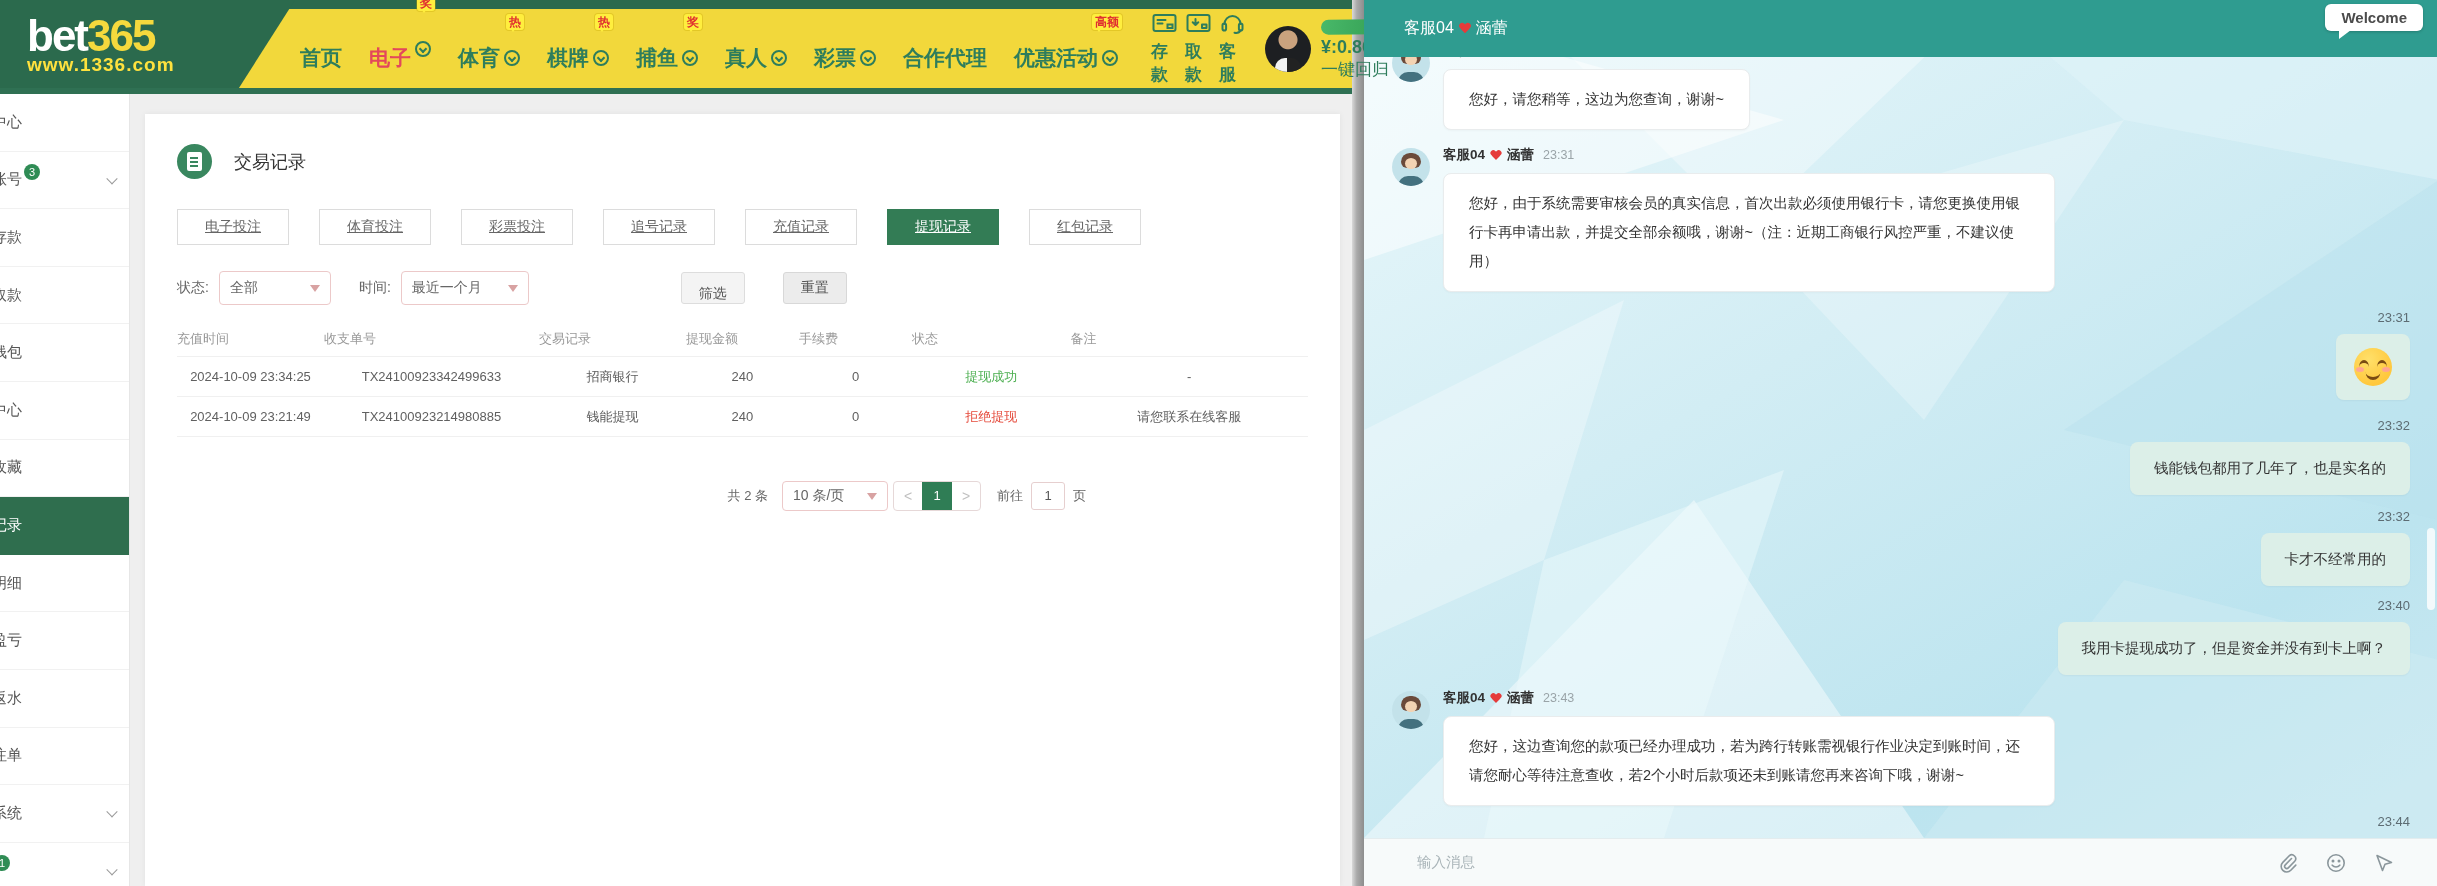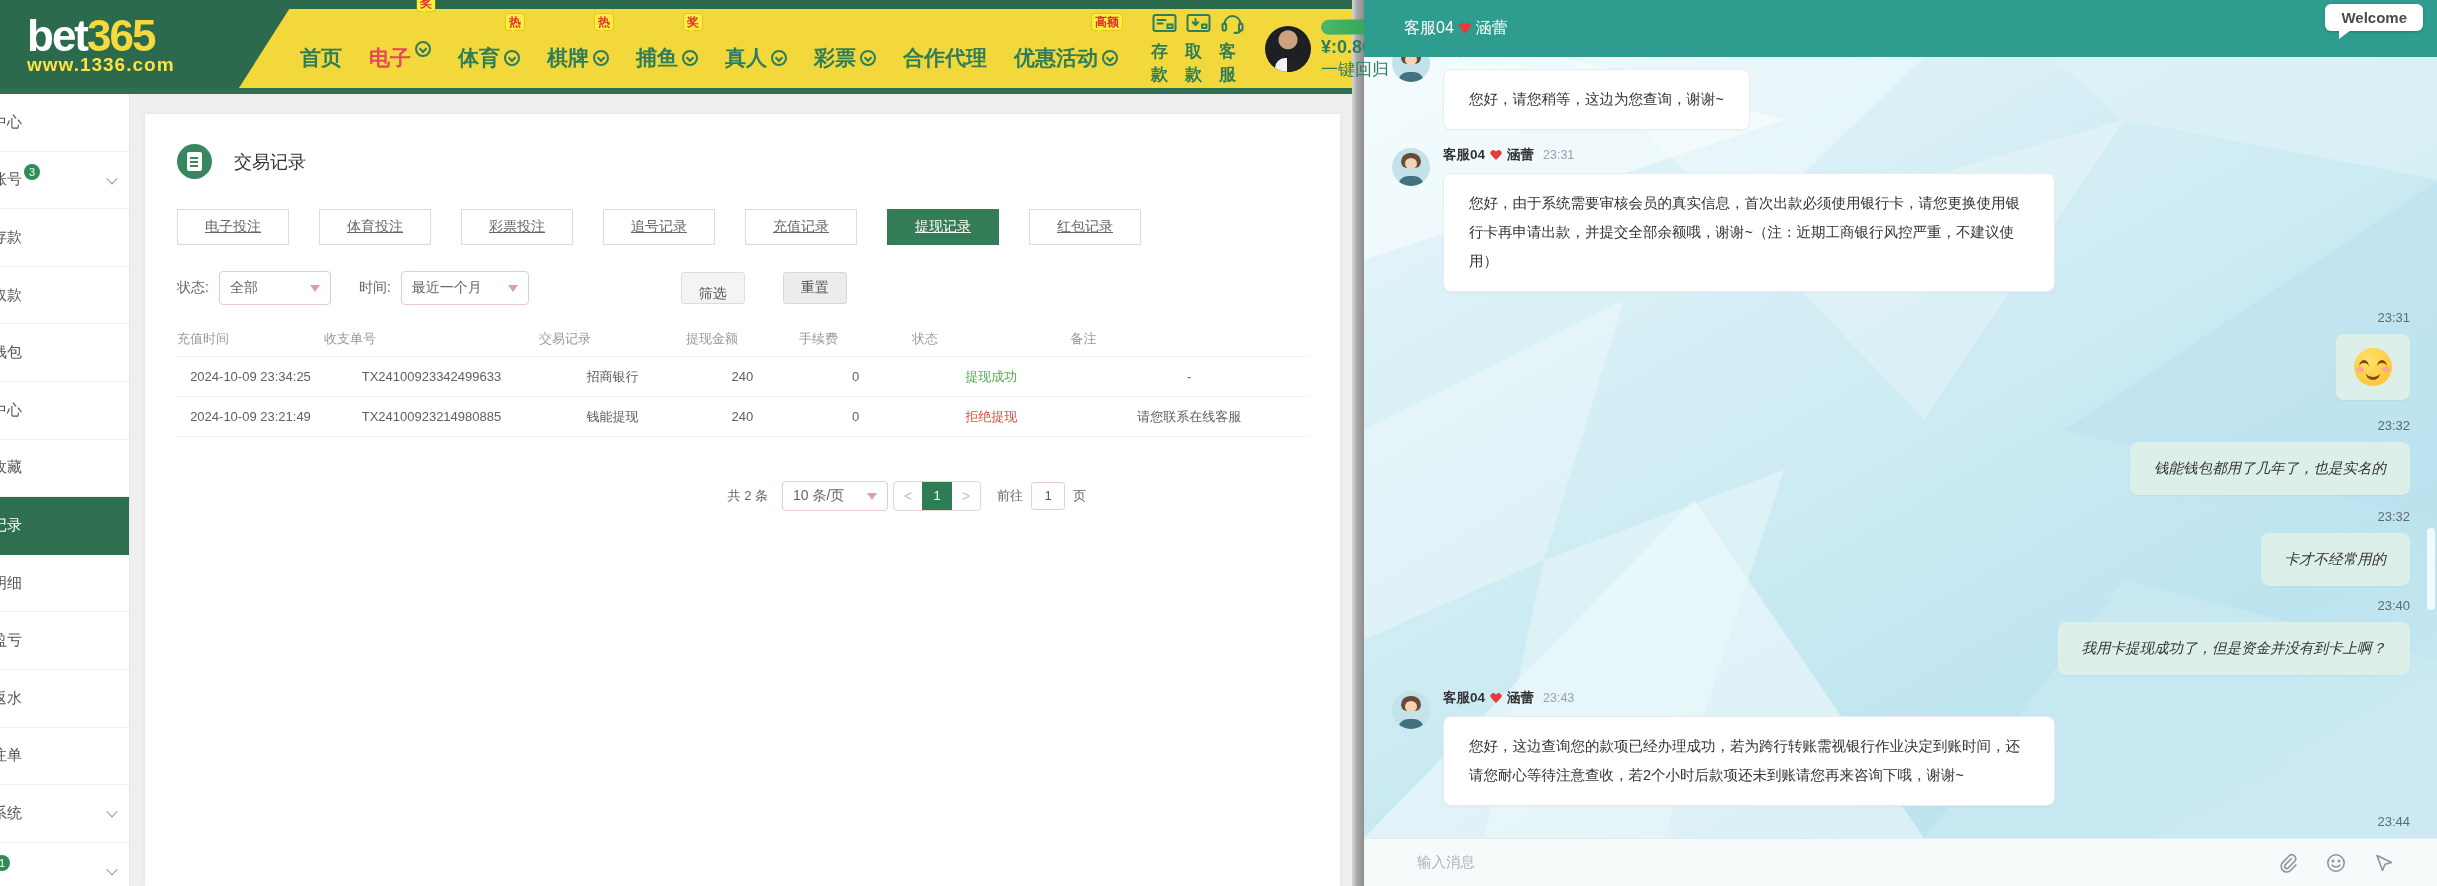--- a/index.html
+++ b/index.html
@@ -112,21 +112,21 @@
   .cs-avatar .suit{position:absolute;bottom:-5px;left:6px;width:26px;height:15px;background:#44717f;border-radius:10px 10px 0 0;}
   .mblock{margin-left:13px;display:flex;flex-direction:column;align-items:flex-start;}
   .name-row{display:flex;align-items:center;height:18px;}
   .agent-name{font-size:13.5px;color:#333;font-weight:bold;}
   .name-row .heart{transform:scale(.95);}
   .msg-time-inline{color:#9aa4a8;font-size:12.5px;margin-left:9px;font-weight:normal;}
   .bubble-agent{margin-top:9px;background:#fff;border:1px solid #e9eced;border-radius:8px;padding:15px 25px;
     font-size:14.5px;color:#333;line-height:29px;max-width:612px;box-shadow:0 1px 2px rgba(0,0,0,.03);}
   .msg.user{display:flex;flex-direction:column;align-items:flex-end;padding-right:27px;}
   .u-time{font-size:13px;color:#5d6c73;}
-  .u-row{display:flex;align-items:center;margin-top:9px;font-style:italic;}
+  .u-row{display:flex;align-items:center;margin-top:9px;}
   .bubble-user{background:#dcefe8;border-radius:8px;padding:15px 24px;font-size:14.5px;color:#333;line-height:23px;box-shadow:0 1px 2px rgba(0,0,0,.04);}
   .bubble-user.emoji{padding:14px 18px;}
   .emoji-face{position:relative;width:38px;height:38px;border-radius:50%;background:radial-gradient(circle at 38% 30%,#ffe06a,#ffc83d 70%);display:block;}
   .emoji-face .eye{position:absolute;top:12px;width:10px;height:7px;border-top:3px solid #7a4b12;border-radius:50% 50% 0 0/100% 100% 0 0;}
   .emoji-face .eye.l{left:5px;} .emoji-face .eye.r{right:5px;}
   .emoji-face .blush{position:absolute;top:19px;width:8px;height:5px;background:#ff9d9d;border-radius:50%;opacity:.85;}
   .emoji-face .blush.l{left:2px;} .emoji-face .blush.r{right:2px;}
   .emoji-face .mouth{position:absolute;left:50%;transform:translateX(-50%);bottom:6px;width:15px;height:8px;border-bottom:3px solid #7a4b12;border-radius:0 0 50% 50%/0 0 100% 100%;}
   .chat-scroll-thumb{position:absolute;right:2px;top:528px;width:8px;height:82px;border-radius:4px;background:rgba(255,255,255,.8);z-index:2;}
   .chat-input{position:absolute;left:0;right:0;bottom:0;height:48px;background:#f7fafa;border-top:1px solid #e3ecee;

